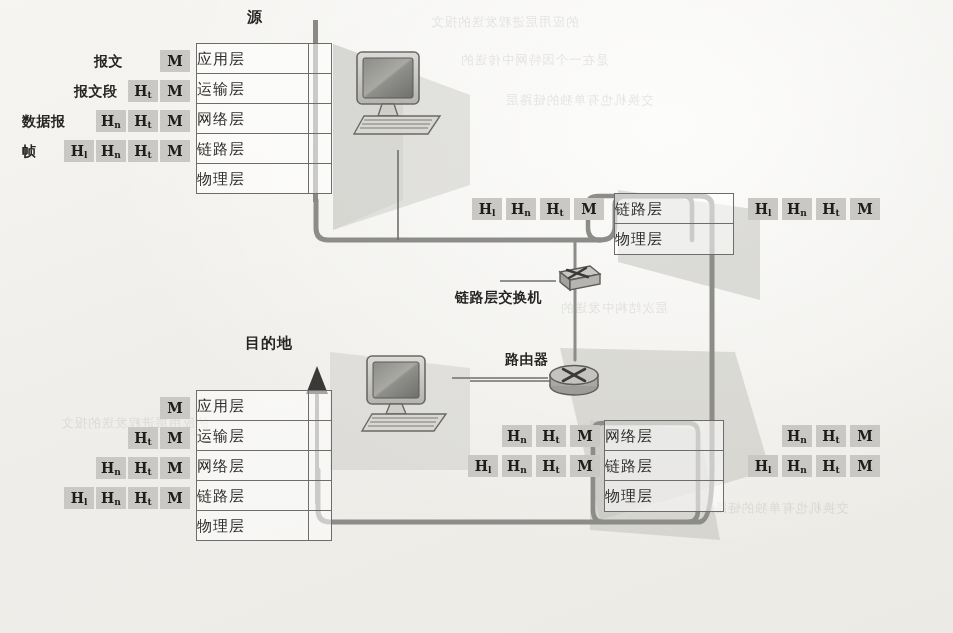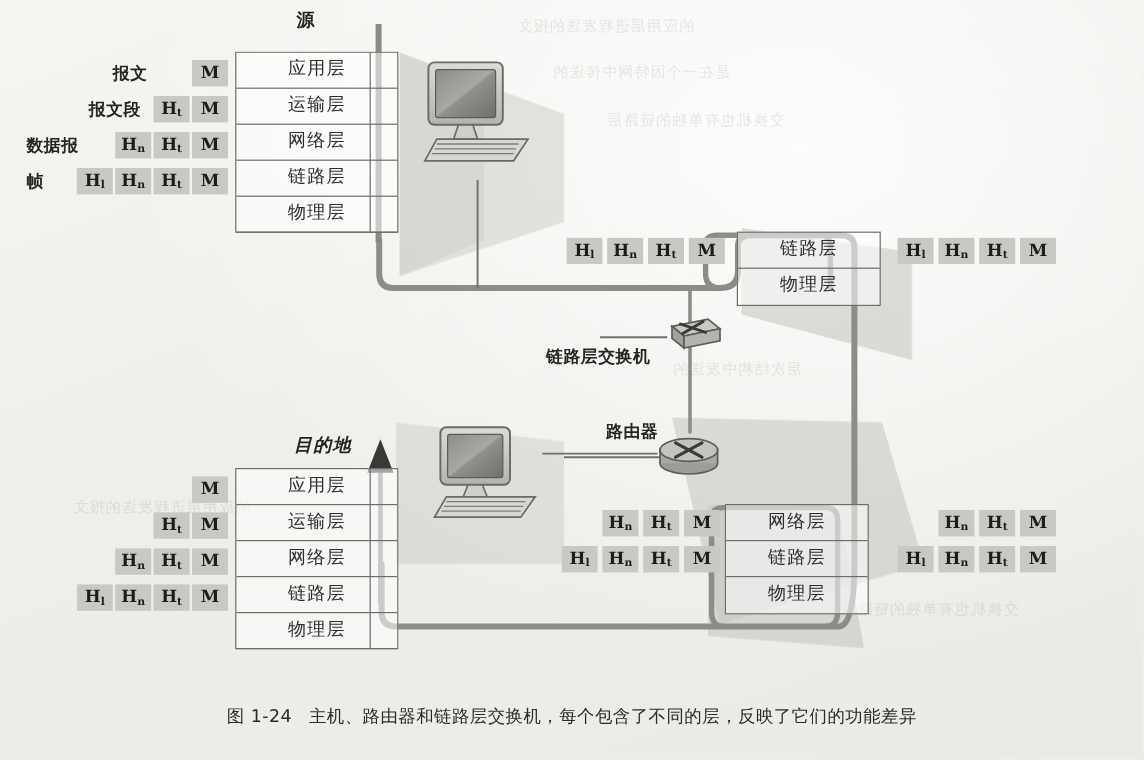--- a/index.html
+++ b/index.html
@@ -34,22 +34,22 @@
   .stack{
     position:absolute;
     border:1.4px solid #6e6d6a;
     background:rgba(255,255,255,.55);
     box-sizing:border-box;
   }
   .stack .row{
     border-bottom:1.2px solid #6e6d6a;
     height:30px;
     line-height:30px;
-    text-align:center;
-    font-family:Liberation Mono, monospace;
+    text-align:left;
+    font-family:Liberation Sans, sans-serif;
     font-size:15px;
     color:#2e2d2b;
     box-sizing:border-box;
     letter-spacing:1px;
   }
   .stack .row:last-child{border-bottom:none;}
 
   
   .gutter{
     position:absolute;top:0;bottom:0;
@@ -351,21 +351,21 @@
     <div class="chip" style="left:782px;top:455px;">
         <span>H</span>
         <sub>n</sub>
       </div>
     <div class="chip" style="left:816px;top:455px;">
         <span>H</span>
         <sub>t</sub>
       </div>
     <div class="chip" style="left:850px;top:455px;">M</div>
 
-    <div class="toplabel" style="left:245px;top:362px;font-style:italic;">目的地</div>
+    <div class="toplabel" style="left:245px;top:334px;">目的地</div>
 
     <div class="stack" style="left:196px;top:390px;width:136px;height:151px;">
       <div class="row">应用层</div>
       <div class="row">运输层</div>
       <div class="row">网络层</div>
       <div class="row">链路层</div>
       <div class="row">物理层</div>
       <div class="gutter"></div>
     </div>
 
@@ -396,17 +396,14 @@
         <sub>n</sub>
       </div>
     <div class="chip" style="left:128px;top:487px;">
         <span>H</span>
         <sub>t</sub>
       </div>
     <div class="chip" style="left:160px;top:487px;">M</div>
 
   </div>
 
-  <div id="caption">
-    <span class="num">图 1-24</span><span>主机、路由器和链路层交换机，每个包含了不同的层，反映了它们的功能差异</span>
-  </div>
 
 </div>
 
 </body></html>

